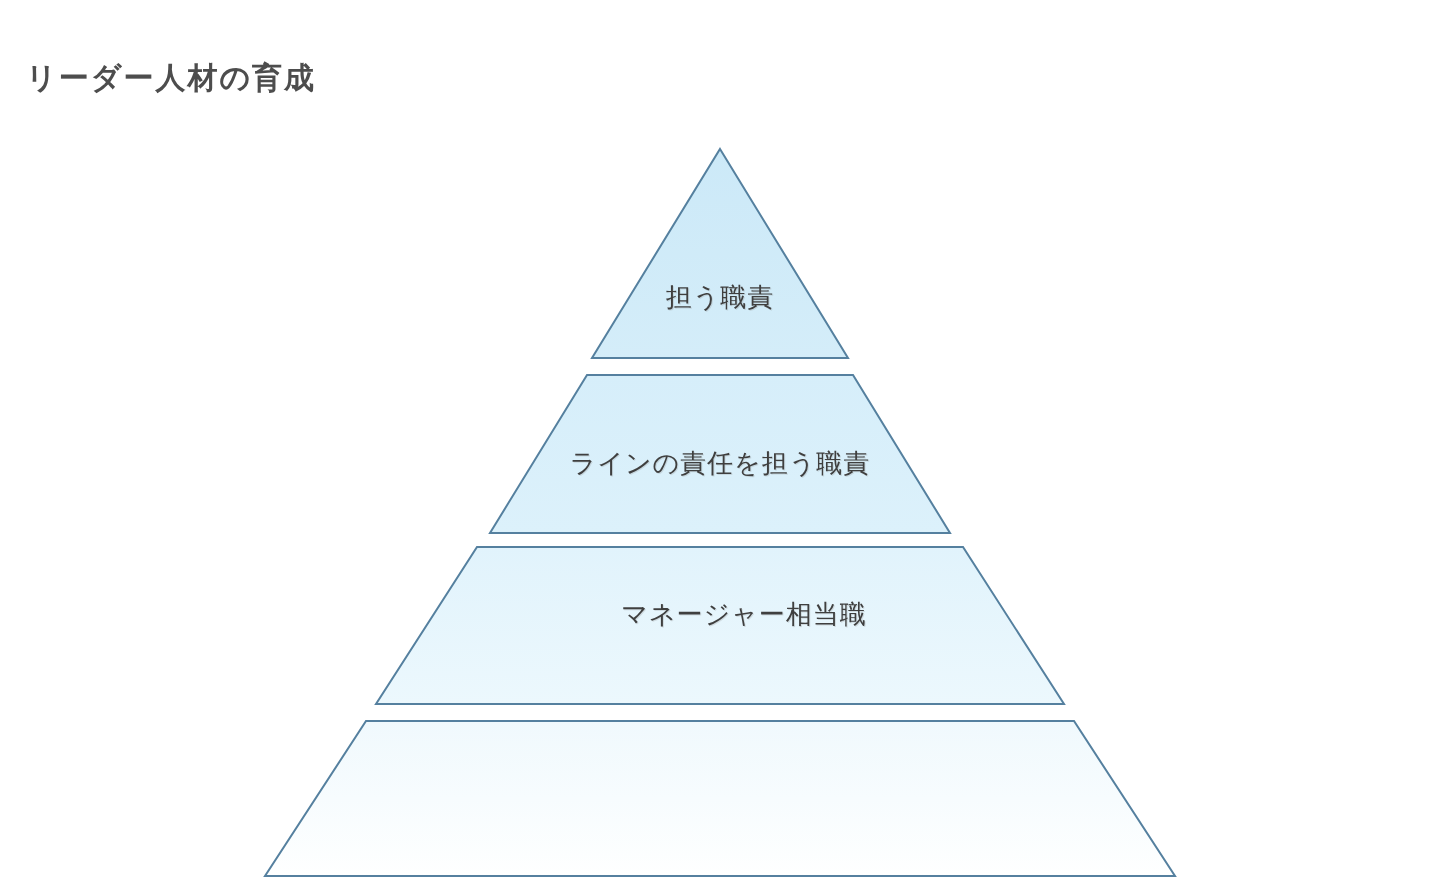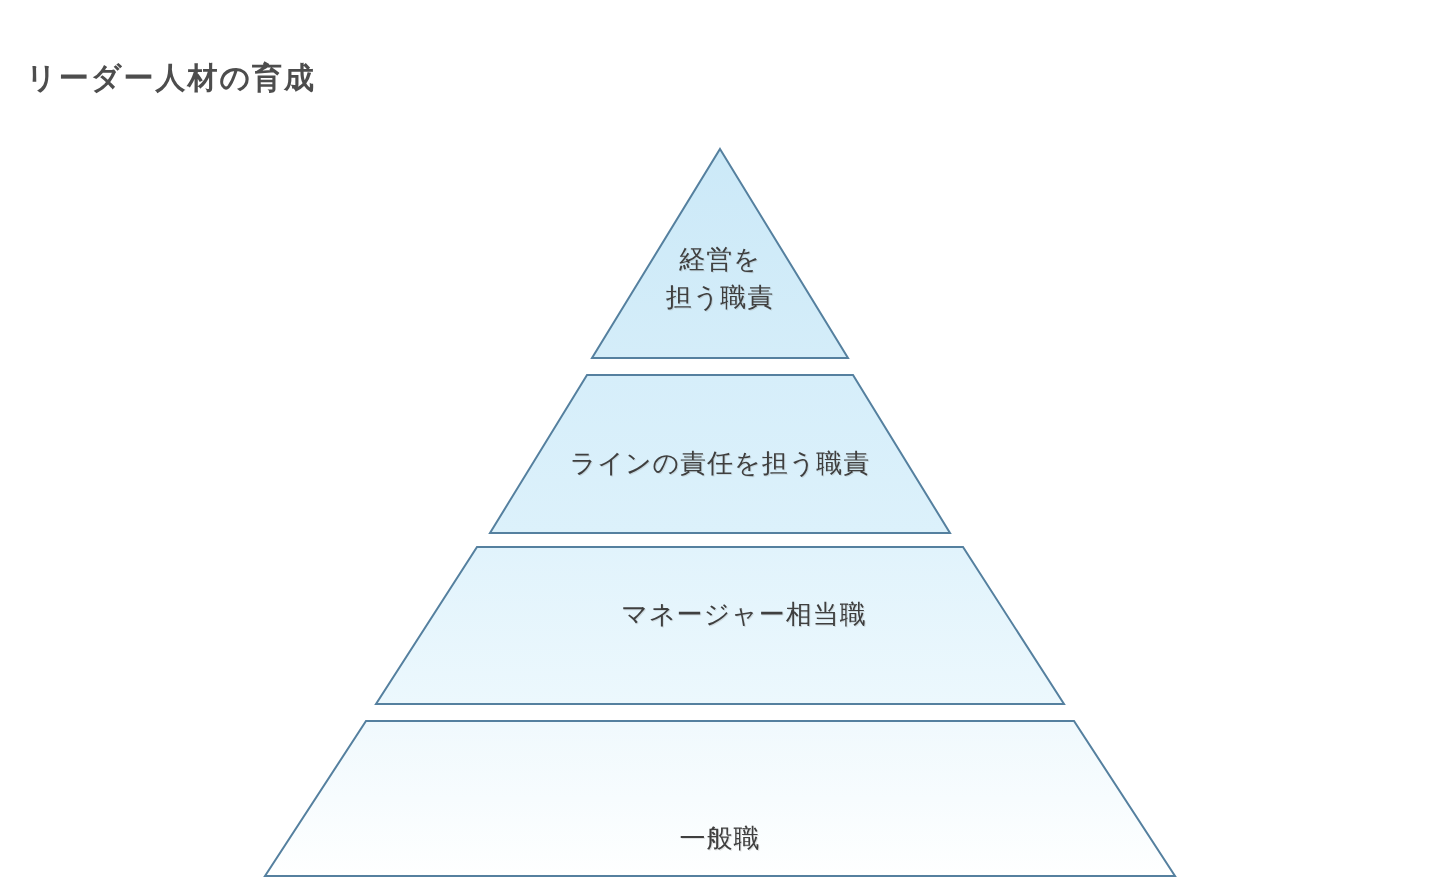--- a/index.html
+++ b/index.html
@@ -80,22 +80,20 @@
 
     <polygon points="720,149 848,358 592,358" fill="url(#g1)" stroke="#55809f" stroke-width="2"></polygon>
 
     <polygon points="587,375 853,375 950,533 490,533" fill="url(#g2)" stroke="#55809f" stroke-width="2"></polygon>
 
     <polygon points="477,547 963,547 1064,704 376,704" fill="url(#g3)" stroke="#55809f" stroke-width="2"></polygon>
 
     <polygon points="366,721 1074,721 1175,876 265,876" fill="url(#g4)" stroke="#55809f" stroke-width="2"></polygon>
   </svg>
 
-  <div class="level-line l1a">経営を</div>
   <div class="level-line l2a">ラインの責任を担う職責</div>
 
   <div class="level-line l1b">担う職責</div>
 
   <div class="level-line l3a">マネージャー相当職</div>
 
-  <div class="level-line l4b">一般職</div>
 
 </div>
 
 </body></html>

